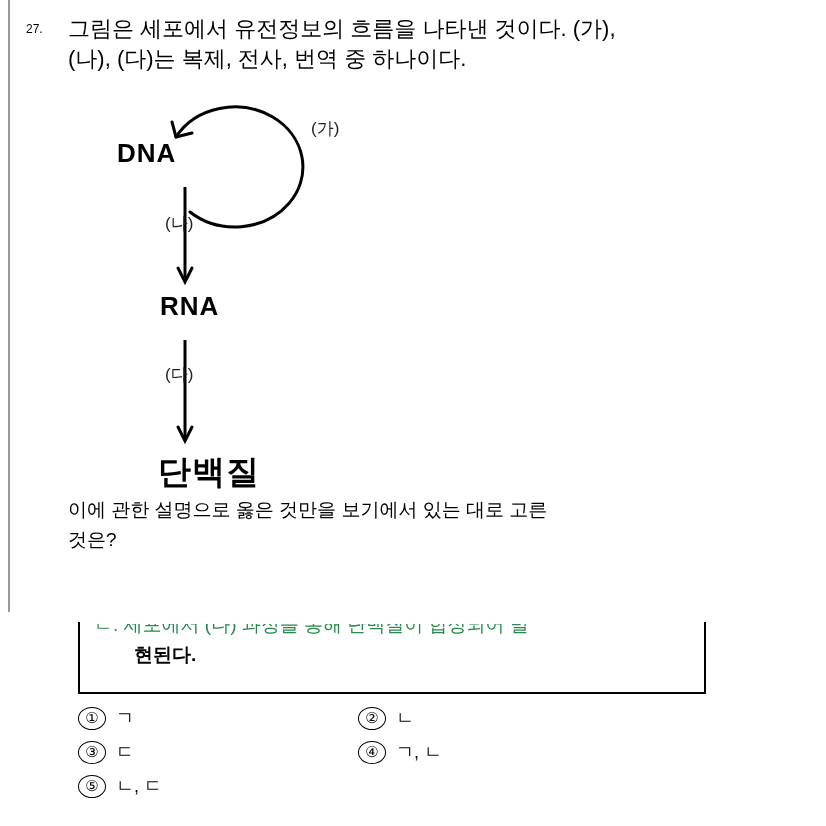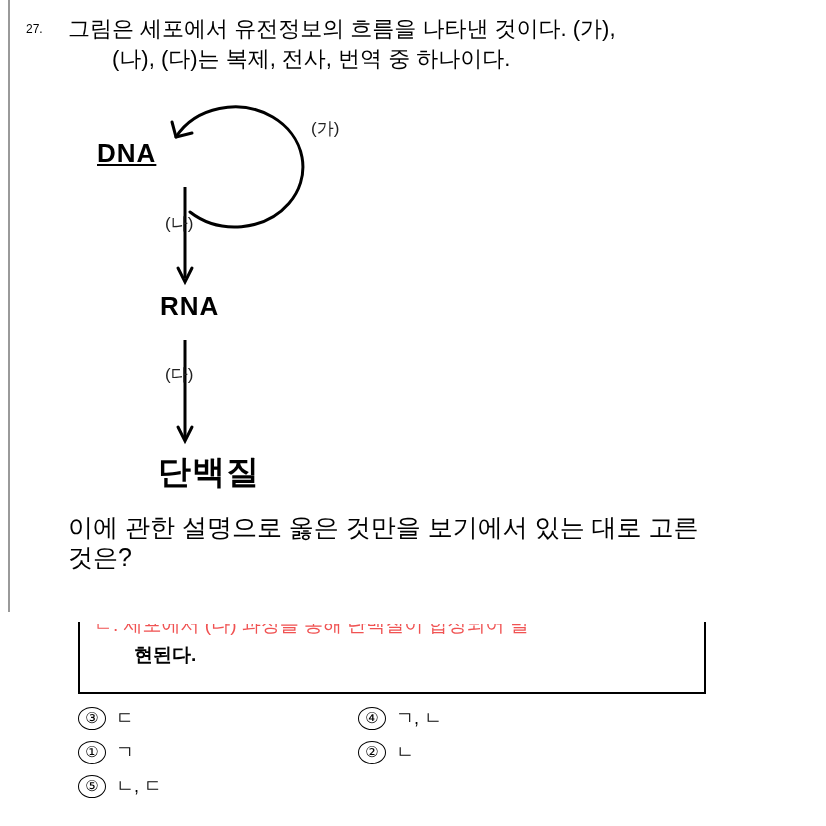--- a/index.html
+++ b/index.html
@@ -46,56 +46,56 @@
   .q-text {
     position: absolute;
     left: 42px;
     top: 0;
     width: 710px;
     font-size: 22px;
     line-height: 30px;
     text-align: justify;
   }
   .q-text .l1 { display: block; white-space: nowrap; }
-  .q-text .l2 { display: block; white-space: nowrap; margin-left: 44px; }
+  .q-text .l2 { display: block; white-space: nowrap; }
 
   
   .diagram {
     position: absolute;
     left: 80px;
     top: 82px;
     width: 300px;
     height: 430px;
   }
   .diagram svg { display: block; }
   .dlabel {
     position: absolute;
     font-weight: bold;
     font-size: 26px;
     letter-spacing: 1px;
   }
-  .lbl-dna  { left: 17px;  top: 56px; text-decoration: underline; }
+  .lbl-dna  { left: 37px;  top: 56px; }
   .lbl-rna  { left: 80px;  top: 209px; }
   .lbl-prot { left: 78px;  top: 368px; font-size: 33px; }
   .slabel {
     position: absolute;
     font-size: 17px;
     color: #222;
   }
   .lbl-ga { left: 231px; top: 35px; }
   .lbl-na { left: 85px;  top: 130px; }
   .lbl-da { left: 85px;  top: 281px; }
 
   
   .followup {
     position: absolute;
     left: 68px;
-    top: 512px;
+    top: 495px;
     width: 716px;
-    font-size: 25px;
+    font-size: 19px;
     line-height: 30px;
   }
   .followup span { display: block; white-space: nowrap; }
 
   
   .box {
     position: absolute;
     left: 78px;
     top: 622px;
     width: 628px;
@@ -109,21 +109,21 @@
     position: absolute;
     left: 14px;
     top: -12px;
     width: 600px;
     font-size: 19px;
     line-height: 30px;
   }
   .box-line-clipped {
     display: block;
     white-space: nowrap;
-    color: #ef4444;
+    color: #15803d;
     
     clip-path: inset(14px 0 0 0);
     opacity: 0.92;
   }
   .box-line2 {
     display: block;
     white-space: nowrap;
     margin-left: 40px;
     font-weight: bold;
   }
@@ -204,32 +204,32 @@
   <div class="box">
     <div class="box-inner">
       <span class="box-line-clipped">ㄷ. 세포에서 (다) 과정을 통해 단백질이 합성되어 발</span>
       <span class="box-line2">현된다.</span>
     </div>
   </div>
 
   <div class="choices">
     <div class="choice-row">
       <div class="choice col-a">
+        <span class="num">①</span><span>ㄱ</span>
+      </div>
+      <div class="choice col-b">
+        <span class="num">②</span><span>ㄴ</span>
+      </div>
+    </div>
+    <div class="choice-row">
+      <div class="choice col-a">
         <span class="num">③</span><span>ㄷ</span>
       </div>
       <div class="choice col-b">
         <span class="num">④</span><span>ㄱ, ㄴ</span>
-      </div>
-    </div>
-    <div class="choice-row">
-      <div class="choice col-a">
-        <span class="num">①</span><span>ㄱ</span>
-      </div>
-      <div class="choice col-b">
-        <span class="num">②</span><span>ㄴ</span>
       </div>
     </div>
     <div class="choice-row">
       <div class="choice col-a">
         <span class="num">⑤</span><span>ㄴ, ㄷ</span>
       </div>
     </div>
   </div>
 
 </div>

